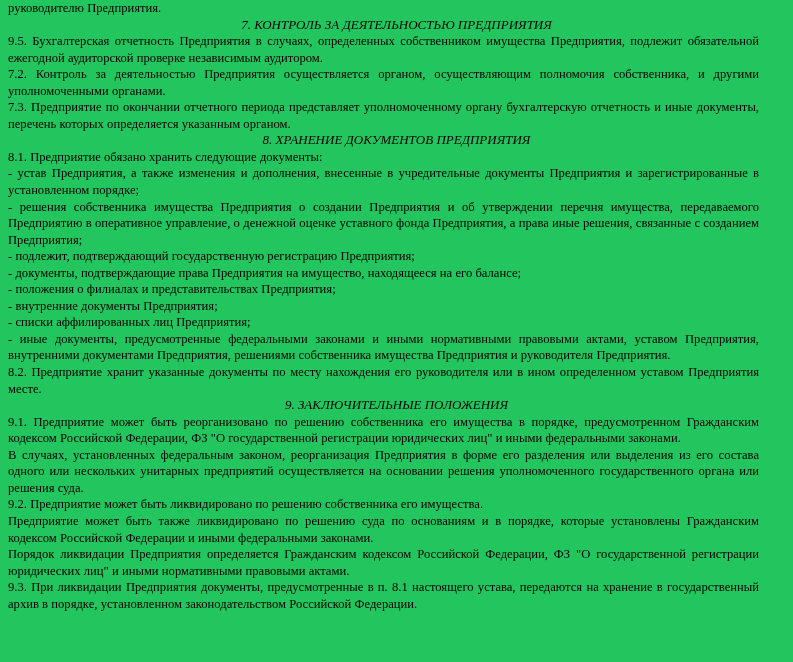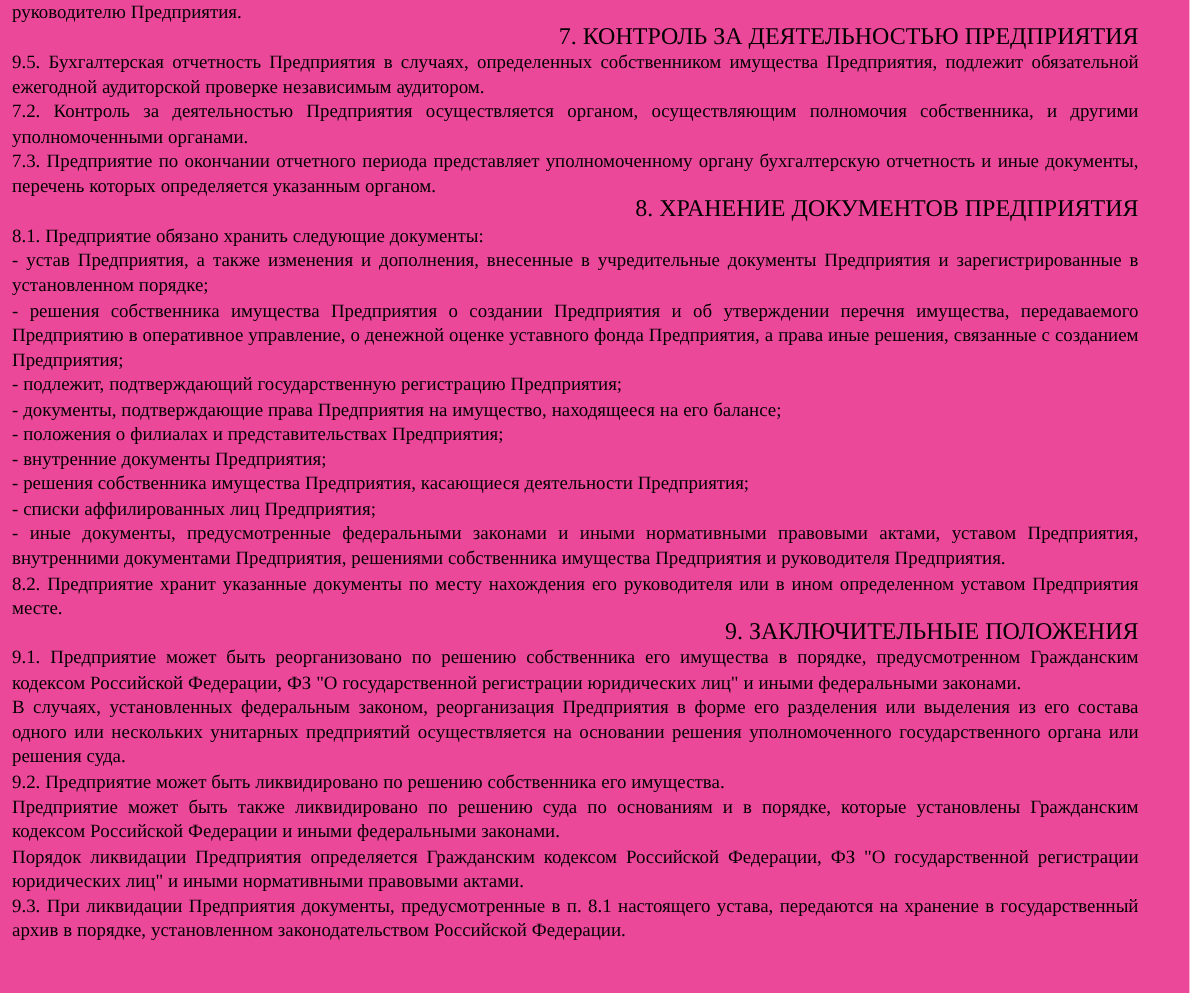--- a/index.html
+++ b/index.html
@@ -4,21 +4,21 @@
 <style>
   html, body {
     margin: 0;
     padding: 0;
     background: #ffffff;
   }
   .page {
     position: relative;
     width: 793px;
     height: 662px;
-    background: #ec4899;
+    background: #22c55e;
     overflow: hidden;
     font-family: "Liberation Serif", "DejaVu Serif", serif;
     color: #000000;
   }
   .doc-body {
     position: absolute;
     left: 8px;
     top: 0px;
     width: 751px;
   }
@@ -32,24 +32,25 @@
     -webkit-hyphens: none;
     hyphens: none;
     word-spacing: 0.1px;
   }
   p.para.last-line-left {
     text-align-last: left;
   }
   h2.heading {
     margin: 0;
     padding: 0;
-    font-size: 16px;
+    font-size: 13px;
     line-height: 16.55px;
+    font-style: italic;
     font-weight: normal;
-    text-align: right;
+    text-align: center;
     text-indent: 26px;
     white-space: nowrap;
   }
 </style>
 </head>
 <body>
 
 <div class="page">
   <div class="doc-body">
 
@@ -63,21 +64,20 @@
 
     <h2 class="heading">8. ХРАНЕНИЕ ДОКУМЕНТОВ ПРЕДПРИЯТИЯ</h2>
 
     <p class="para last-line-left">8.1. Предприятие обязано хранить следующие документы:</p>
     <p class="para">- устав Предприятия, а также изменения и дополнения, внесенные в учредительные документы Предприятия и зарегистрированные в установленном порядке;</p>
     <p class="para">- решения собственника имущества Предприятия о создании Предприятия и об утверждении перечня имущества, передаваемого Предприятию в оперативное управление, о денежной оценке уставного фонда Предприятия, а права иные решения, связанные с созданием Предприятия;</p>
     <p class="para last-line-left">- подлежит, подтверждающий государственную регистрацию Предприятия;</p>
     <p class="para last-line-left">- документы, подтверждающие права Предприятия на имущество, находящееся на его балансе;</p>
     <p class="para last-line-left">- положения о филиалах и представительствах Предприятия;</p>
     <p class="para last-line-left">- внутренние документы Предприятия;</p>
-    <p class="para last-line-left">- решения собственника имущества Предприятия, касающиеся деятельности Предприятия;</p>
     <p class="para last-line-left">- списки аффилированных лиц Предприятия;</p>
     <p class="para">- иные документы, предусмотренные федеральными законами и иными нормативными правовыми актами, уставом Предприятия, внутренними документами Предприятия, решениями собственника имущества Предприятия и руководителя Предприятия.</p>
     <p class="para">8.2. Предприятие хранит указанные документы по месту нахождения его руководителя или в ином определенном уставом Предприятия месте.</p>
 
     <h2 class="heading">9. ЗАКЛЮЧИТЕЛЬНЫЕ ПОЛОЖЕНИЯ</h2>
 
     <p class="para">9.1. Предприятие может быть реорганизовано по решению собственника его имущества в порядке, предусмотренном Гражданским кодексом Российской Федерации, ФЗ "О государственной регистрации юридических лиц" и иными федеральными законами.</p>
     <p class="para">В случаях, установленных федеральным законом, реорганизация Предприятия в форме его разделения или выделения из его состава одного или нескольких унитарных предприятий осуществляется на основании решения уполномоченного государственного органа или решения суда.</p>
     <p class="para last-line-left">9.2. Предприятие может быть ликвидировано по решению собственника его имущества.</p>
     <p class="para">Предприятие может быть также ликвидировано по решению суда по основаниям и в порядке, которые установлены Гражданским кодексом Российской Федерации и иными федеральными законами.</p>

